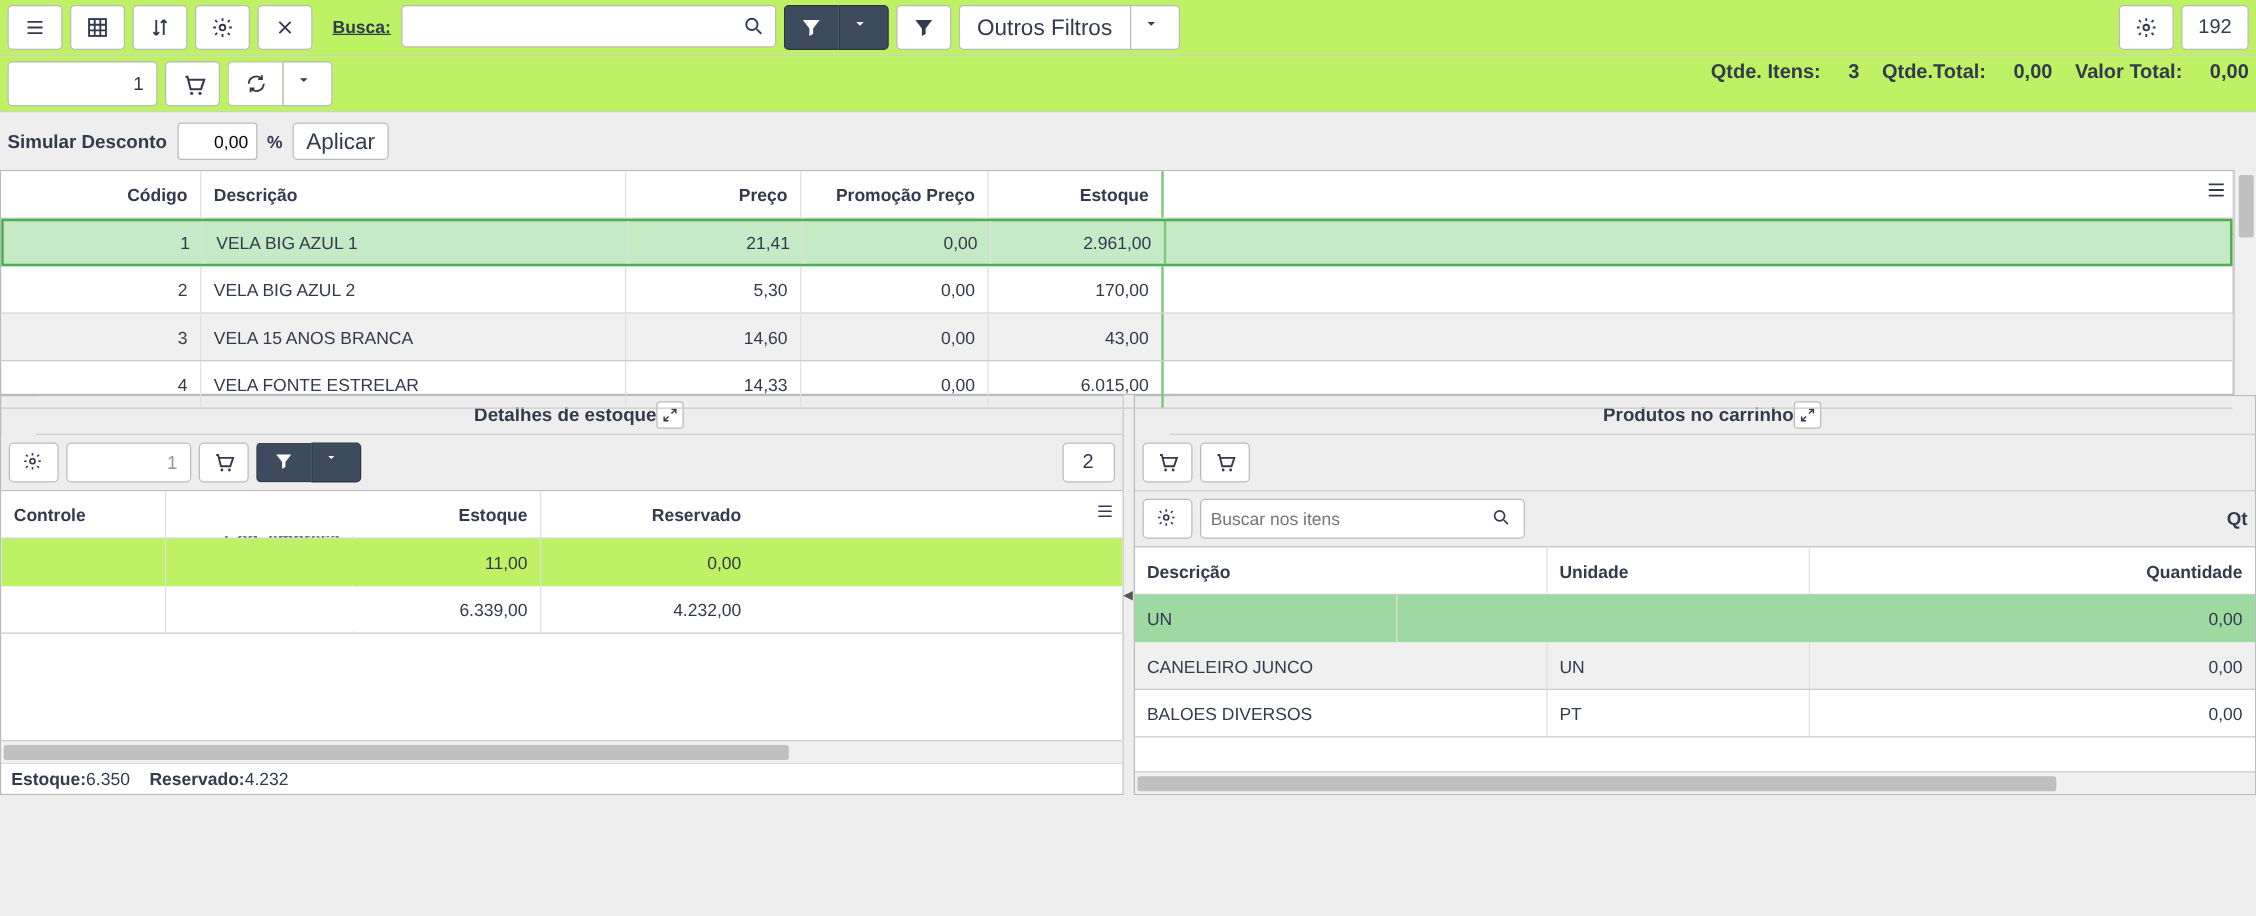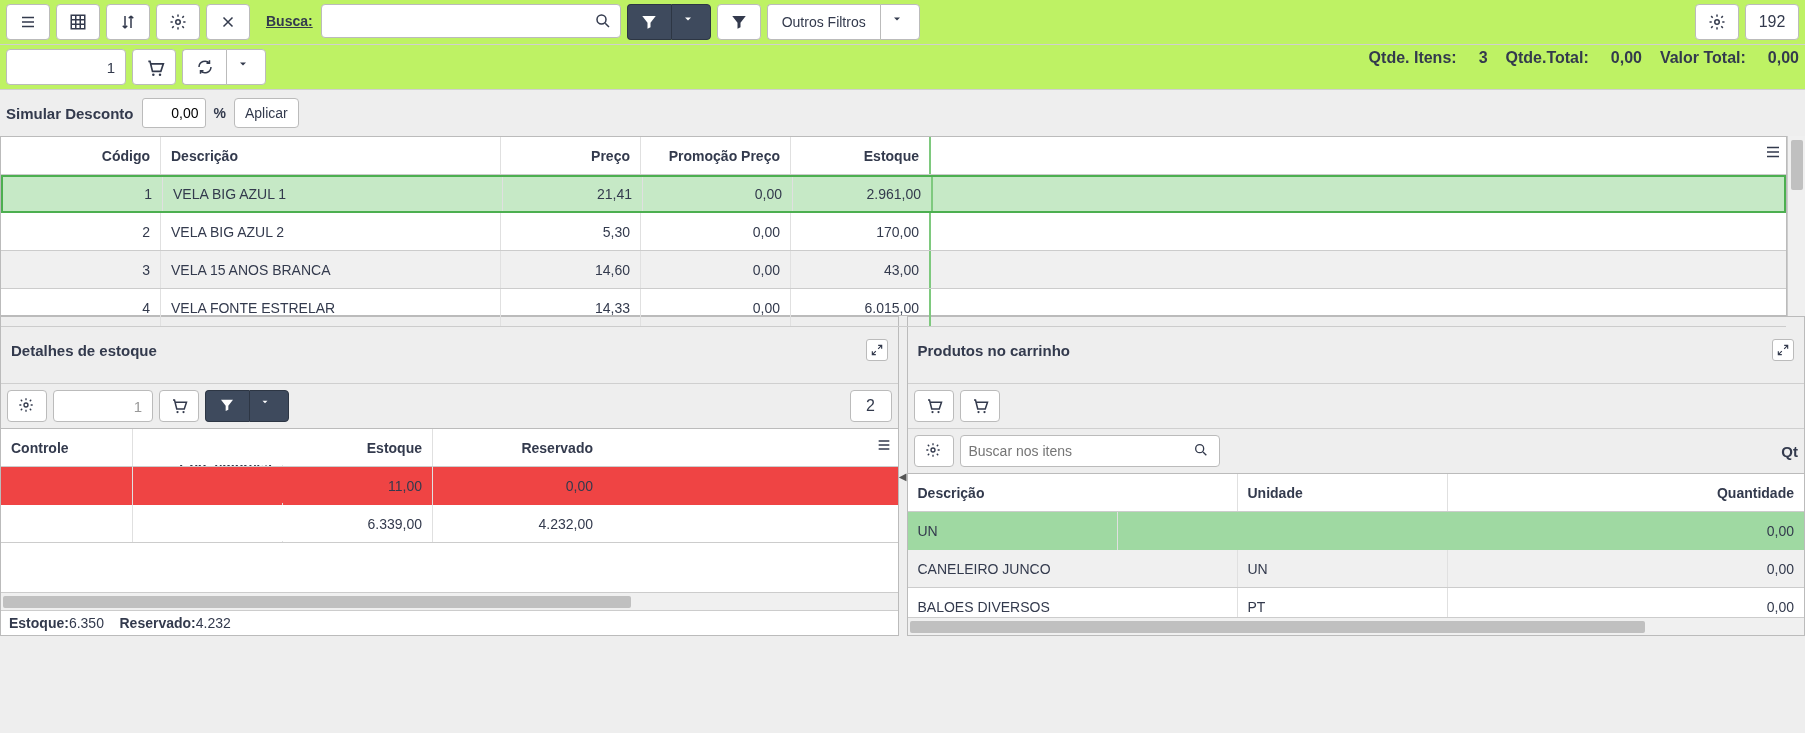--- a/index.html
+++ b/index.html
@@ -29,21 +29,21 @@
   display: inline-flex;
   align-items: center;
   justify-content: center;
   min-width: 44px;
   height: 36px;
   padding: 0 10px;
   background: #fff;
   border: 1px solid #bbb;
   border-radius: 4px;
   cursor: pointer;
-  font-size: 14px;
+  font-size: 18px;
   color: #333a4d;
 }
 .btn.dark {
   background: #3e4a5d;
   color: #fff;
   border-color: #2d3644;
 }
 .btn.split {
   border-top-right-radius: 0;
   border-bottom-right-radius: 0;
@@ -191,28 +191,29 @@
 .panel {
   flex: 1;
   border: 1px solid #bbb;
   background: #eeeeee;
   display:flex;
   flex-direction:column;
   overflow:hidden;
 }
 .panel-header {
   display:flex;
-  justify-content: space-between;
+  justify-content: center;
   align-items:center;
-  padding: 22px 10px;
+  padding: 4px 10px;
   font-weight:bold;
   font-size:15px;
   color:#333a4d;
   background:#eeeeee;
   border-bottom:1px solid #cfcfcf;
+  margin-left:28px;
 }
 .panel-toolbar {
   display:flex;
   gap:6px;
   padding:6px;
   align-items:center;
   background:#eeeeee;
 }
 .panel-toolbar.second { border-top:1px solid #cfcfcf; }
 .panel-body {
@@ -220,21 +221,21 @@
   background:#fff;
   border-top:1px solid #bbb;
   position:relative;
   overflow:hidden;
 }
 
 .stockgrid .c-ctrl { width:132px; }
 .stockgrid .c-emp { width:150px; justify-content:flex-end;margin-top:36px; }
 .stockgrid .c-est2 { width:150px; justify-content:flex-end; }
 .stockgrid .c-res { width:170px; justify-content:flex-end; border-right:none;}
-.stockgrid .grid-row.selected { background:#ef4444; border:none; }
+.stockgrid .grid-row.selected { background:#bef264; border:none; }
 
 .cartgrid .c-desc2 { width:330px; }
 .cartgrid .c-uni { width:210px; }
 .cartgrid .c-qtd { flex:1; justify-content:flex-end; border-right:none;}
 .cartgrid .grid-row.selected { background:#9fd9a2; border:none;}
 
 .scroll-x {
   height:18px;
   background:#f0f0f0;
   border-top:1px solid #ccc;

